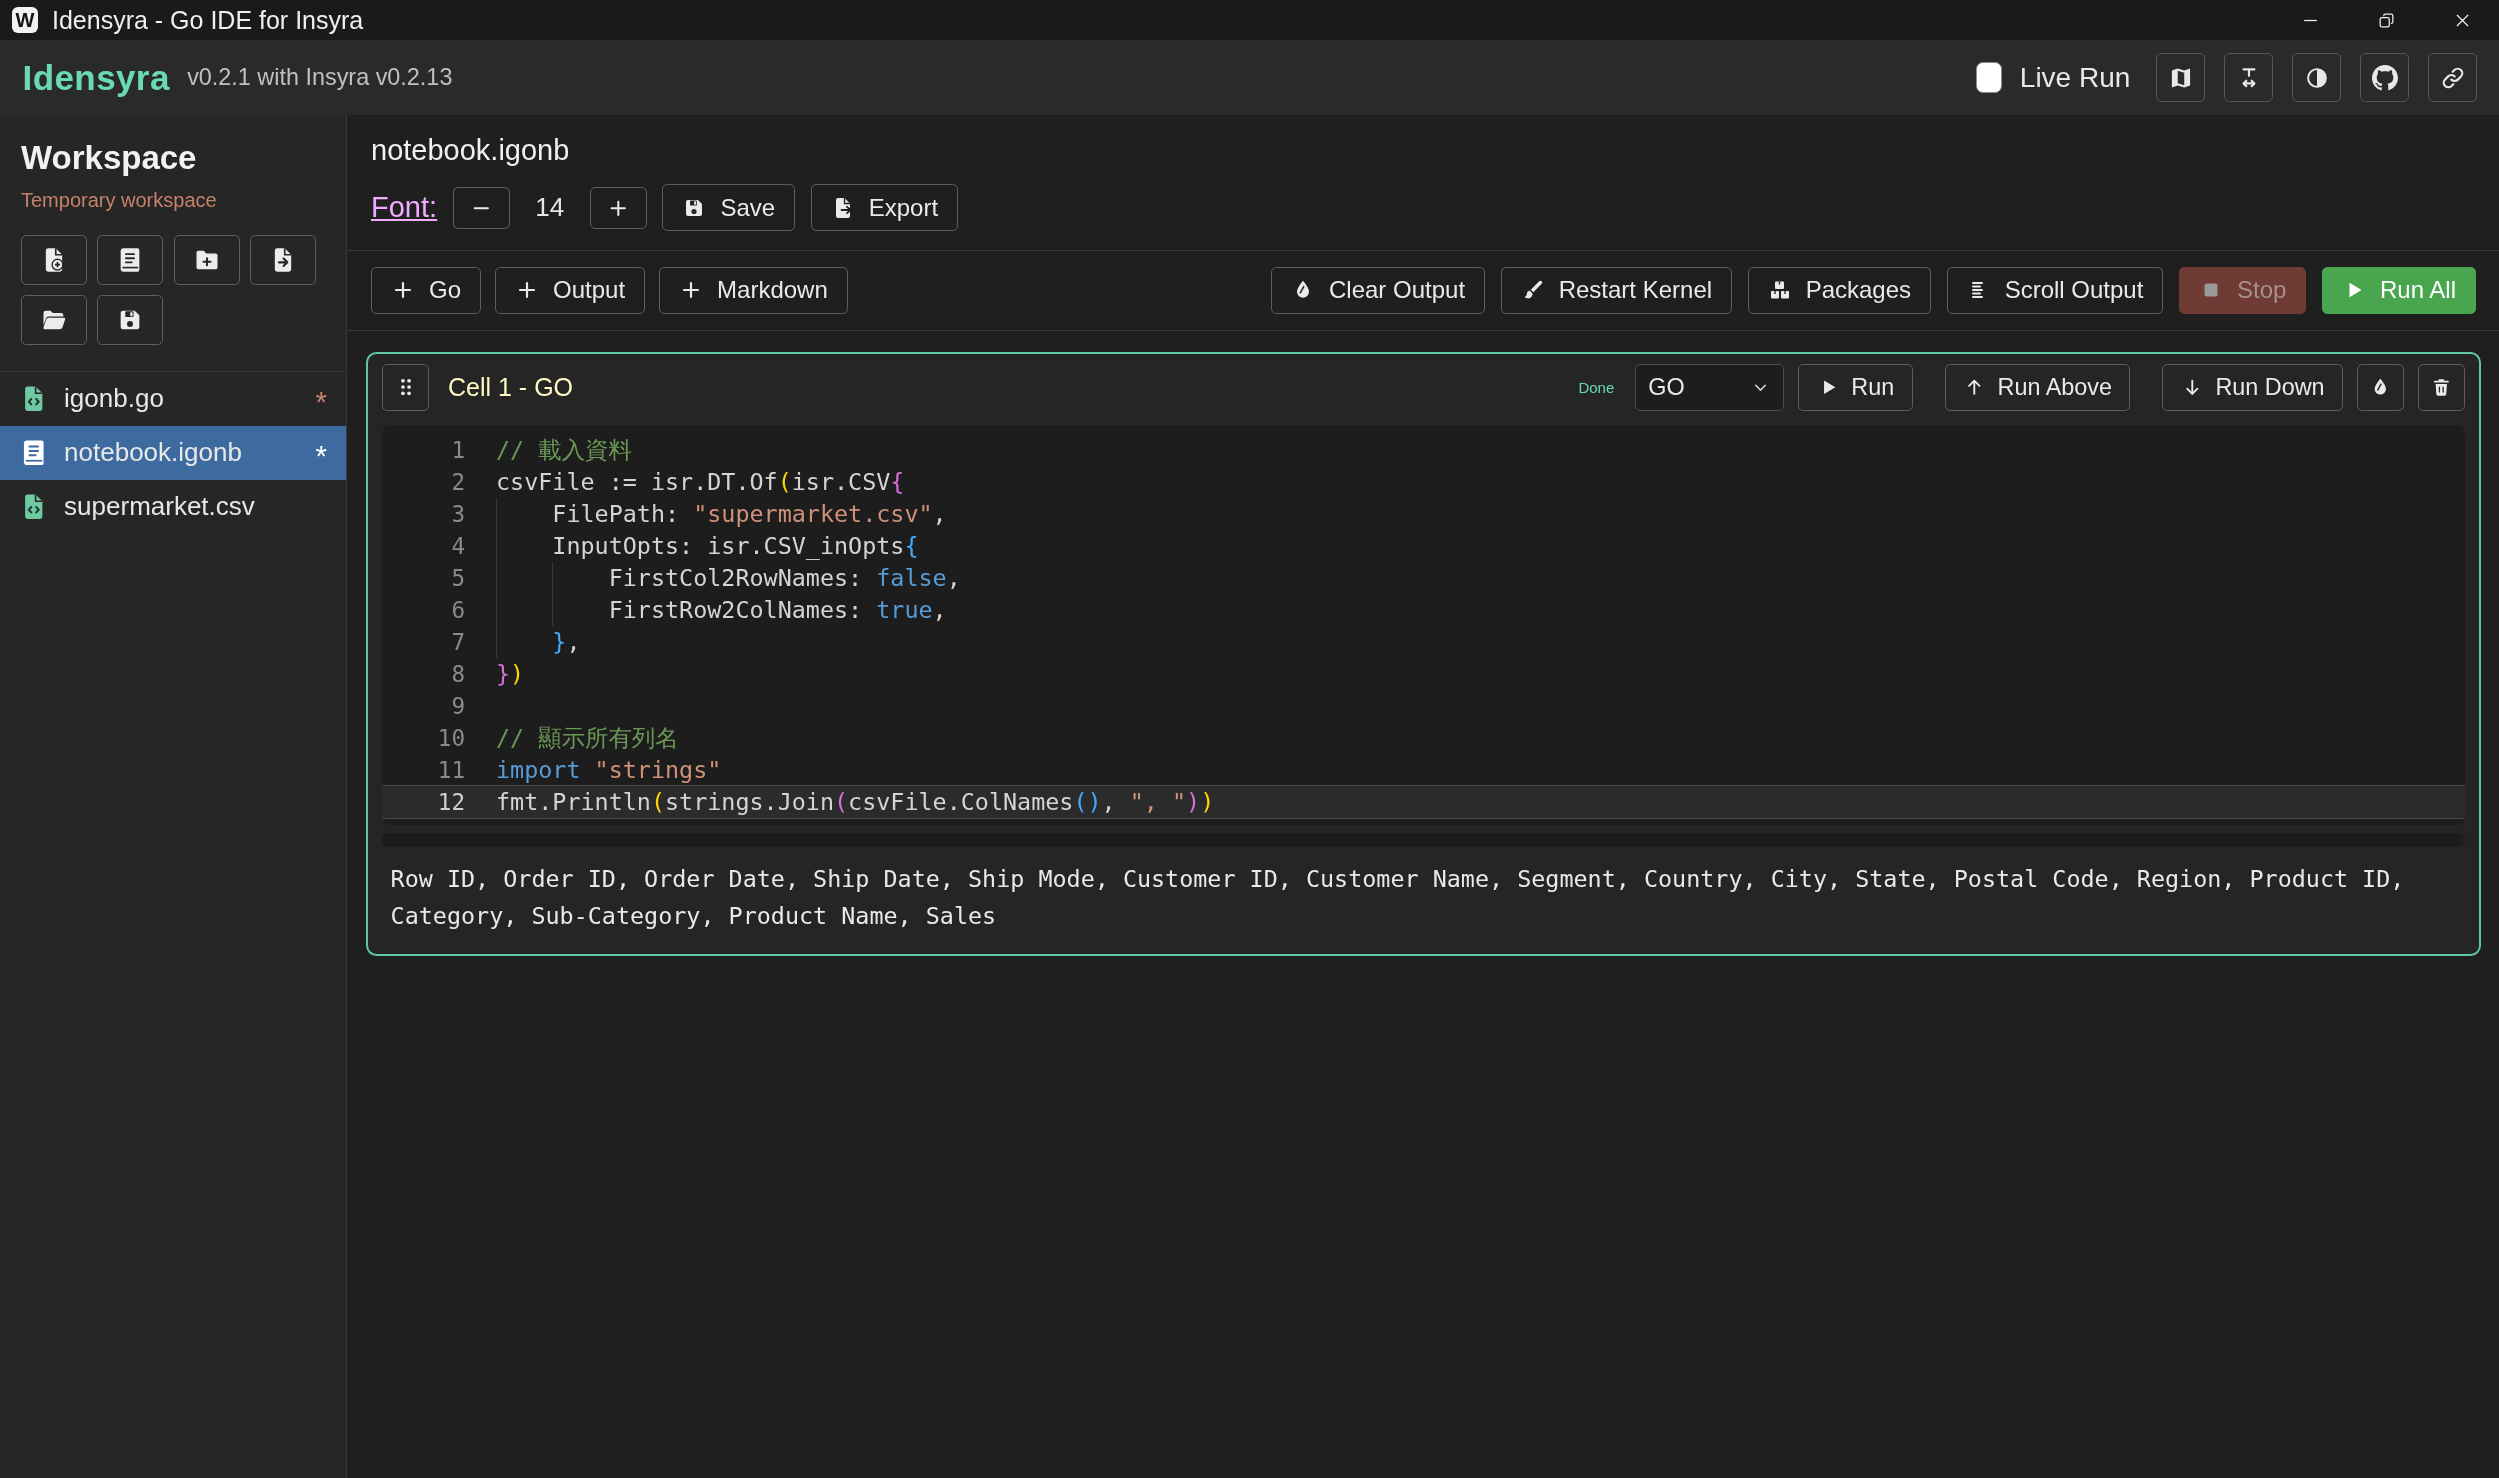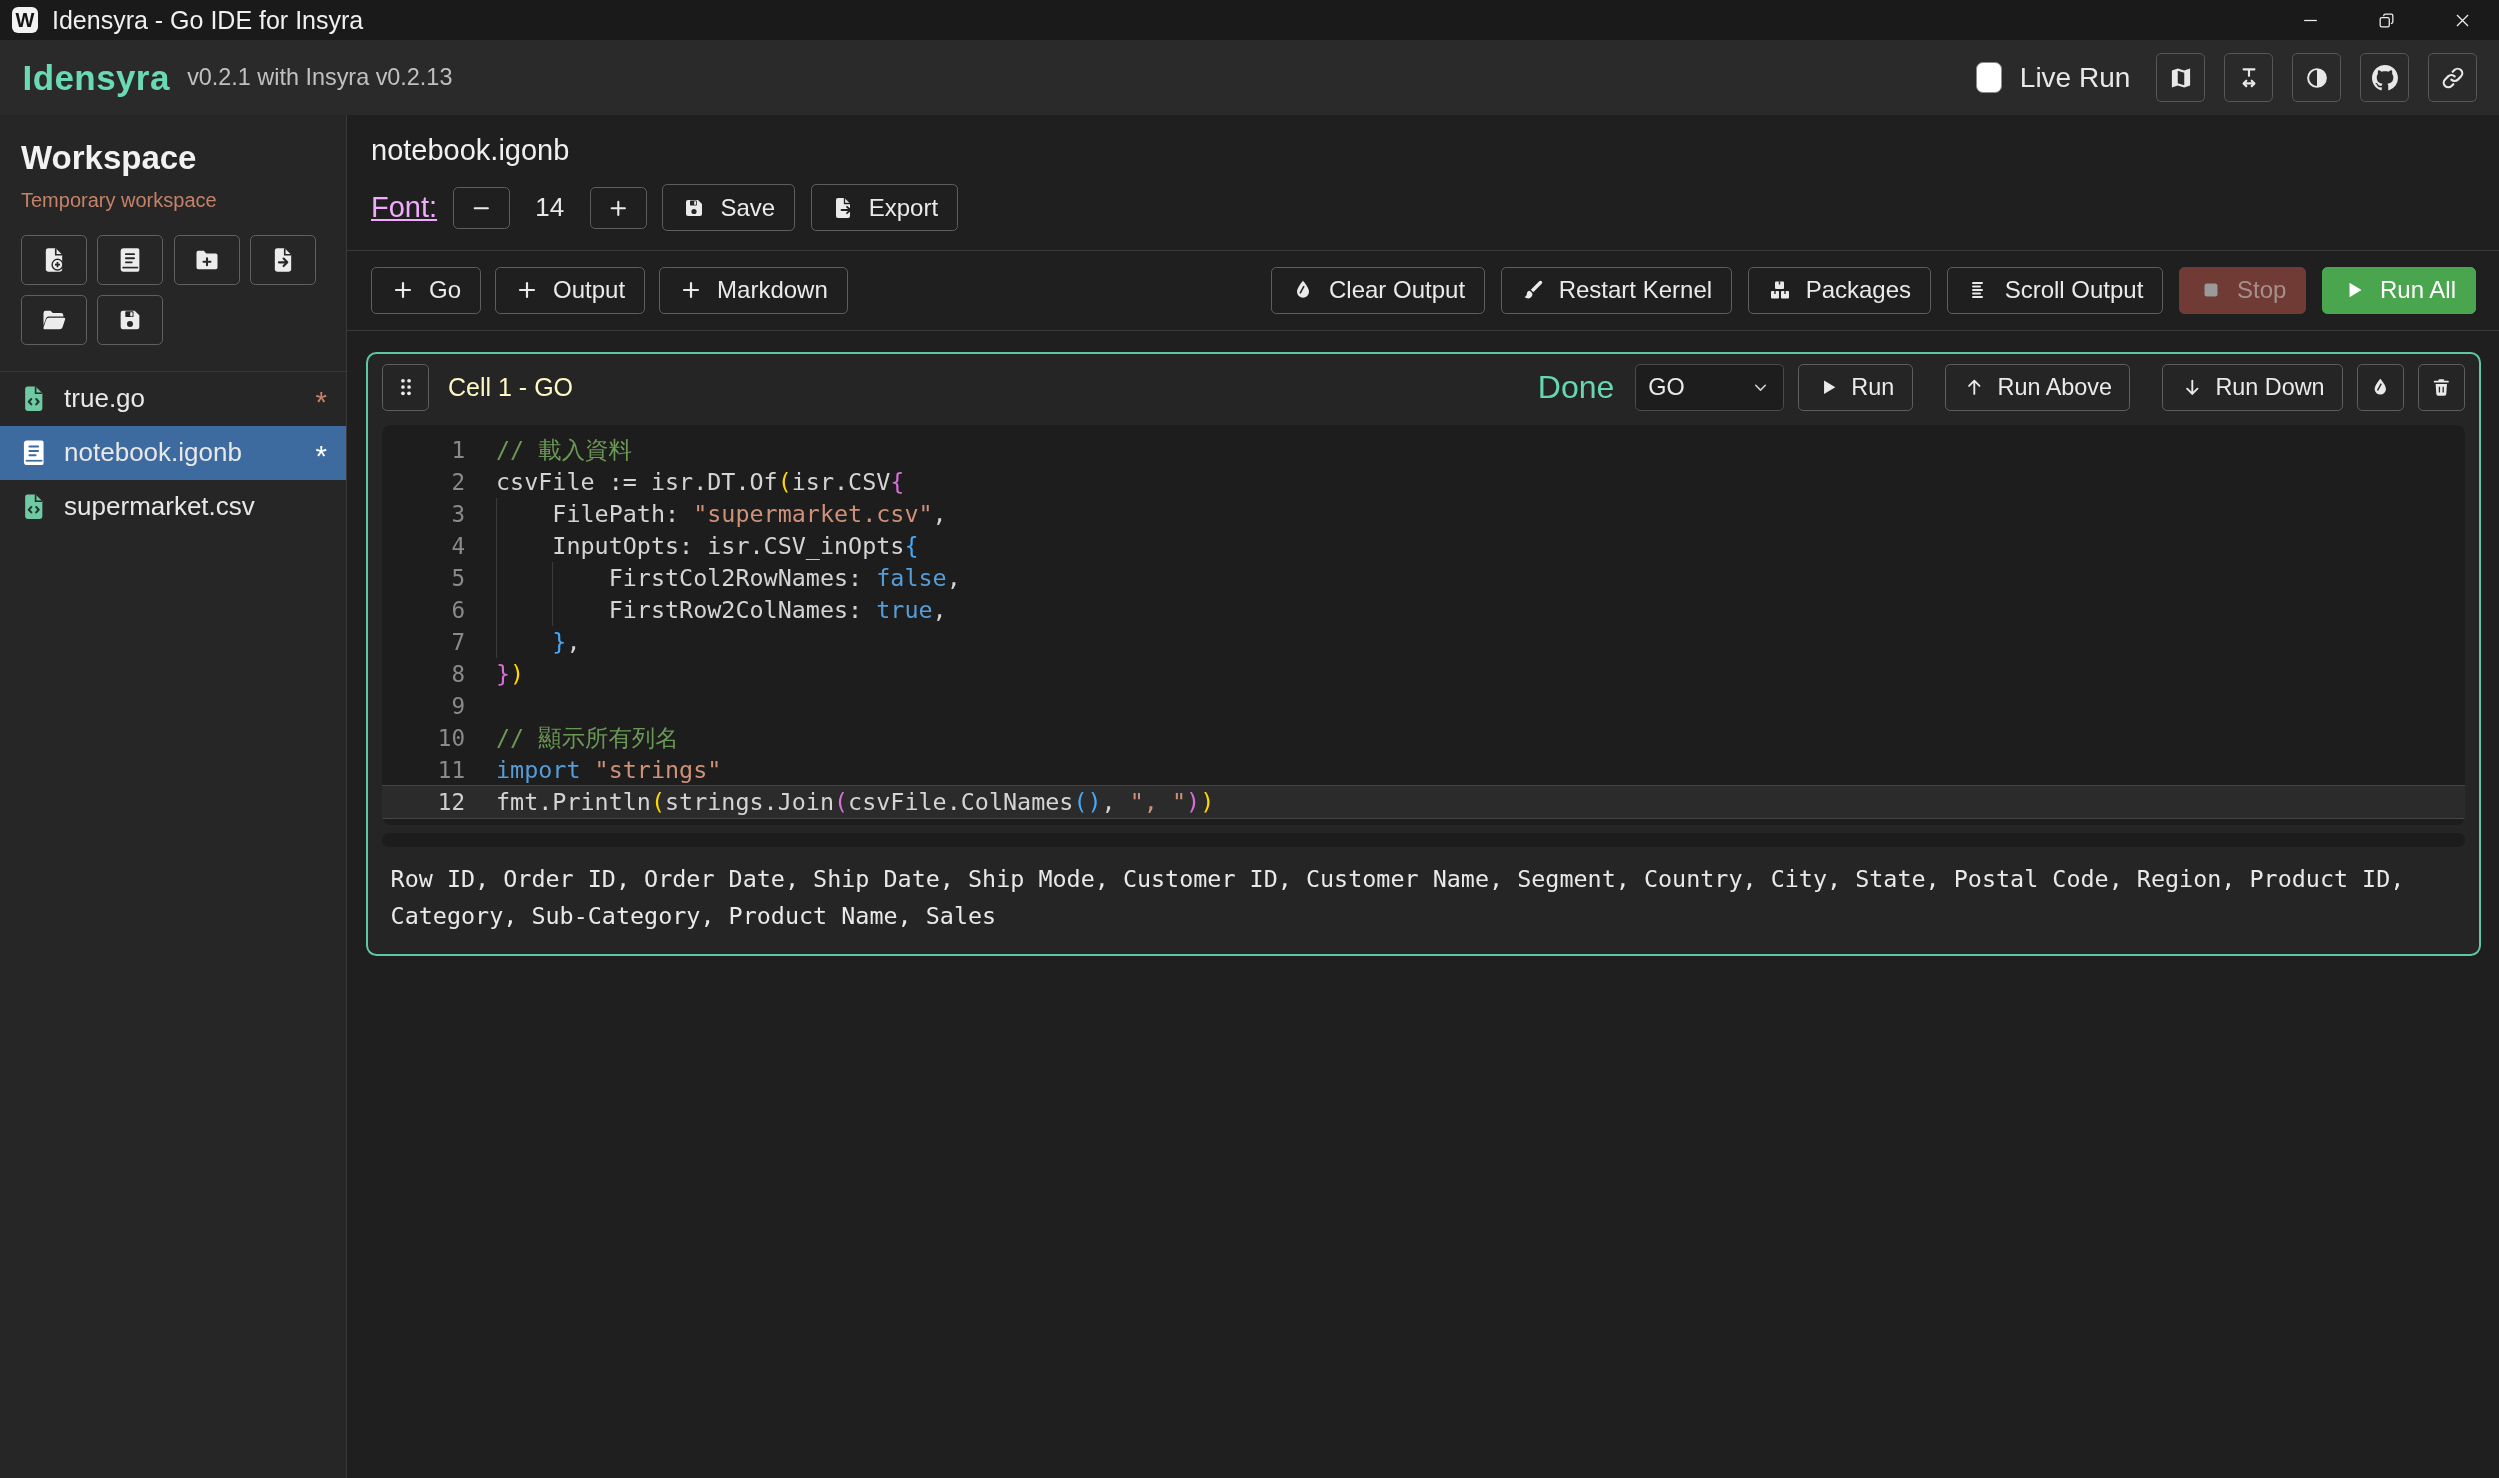--- a/index.html
+++ b/index.html
@@ -66,21 +66,21 @@
   .action-stop { background:#6f3b34; border-color:#6f3b34; color:#a7908a; }
   .action-run { background:#4aa64e; border-color:#4aa64e; color:#ffffff;justify-content:center; }
 
   .notebook-area { flex:1; padding:21px 19px; }
   .cell { border:2.6px solid #5ec7a8; border-radius:10.4px; background:#262525; overflow:hidden; }
   .cell-head { display:flex; align-items:center; gap:19px; padding:10.4px 14px; }
   .drag-btn { width:47px; height:47px; }
   .drag-btn .icon svg { width:26px; height:26px; }
   .cell-title { font-size:25px; color:#fef9c3; }
   .cell-head-right { margin-left:auto; display:flex; align-items:center; gap:14px; }
-  .status-done { color:#65d8b2; font-size:32px; margin-right:7px; }
+  .status-done { color:#65d8b2; font-size:15px; margin-right:7px; }
   .lang-select { width:149px; height:47px; background:#1e1d1d; border:1.7px solid #4c4c4c; border-radius:5.2px; padding:0 12px;
                  display:flex; align-items:center; justify-content:space-between; font-size:23.4px; color:#eaeaea; }
   .lang-select .icon svg { width:21px; height:21px; color:#cfcfcf; }
   .cell-btn { height:47px; padding:0 17.4px; gap:12px; font-size:23.4px; }
   .cell-btn .icon svg { width:22.6px; height:22.6px; }
   .icon-only { width:47px; padding:0; }
 
   .editor { margin:3.5px 14px 0; background:#1e1d1d; border-radius:8.7px; padding:8.7px 0 7px;
             font-family:"DejaVu Sans Mono", monospace; font-size:23.4px; overflow:hidden; }
   .code-line { display:flex; height:32px; line-height:32px; }
@@ -243,21 +243,21 @@
     </div>
     <div class="file-list" id="file-list">
         <div class="file-item">
           <span class="icon file-icon">
             <svg viewBox="0 0 24 24">
               <path fill="#6fc9a2" d="M13.5 2H7a2 2 0 0 0-2 2v16a2 2 0 0 0 2 2h10a2 2 0 0 0 2-2V7.5L13.5 2z"></path>
               <path d="M13.5 2v5.5H19" fill="none" stroke="#272626" stroke-width="1.3"></path>
               <path d="M10 12.2 8 14.4l2 2.2M14 12.2l2 2.2-2 2.2" fill="none" stroke="#1f3a30" stroke-width="1.7" stroke-linecap="round" stroke-linejoin="round"></path>
             </svg>
           </span>
-          <span class="file-name">true.go</span>
+          <span class="file-name">igonb.go</span>
           <span class="file-mod">*</span>
         </div>
         <div class="file-item selected">
           <span class="icon file-icon">
             <svg viewBox="0 0 24 24">
               <path fill="#ffffff" d="M6.5 2h12A1.5 1.5 0 0 1 20 3.5v17a1.5 1.5 0 0 1-1.5 1.5h-12A2.5 2.5 0 0 1 4 19.5v-15A2.5 2.5 0 0 1 6.5 2z"></path>
               <path d="M8.5 7h7M8.5 10.5h7M8.5 14h5" stroke="#3d6a9f" stroke-width="1.6" stroke-linecap="round"></path>
               <path d="M5.5 18.5H19" stroke="#3d6a9f" stroke-width="1.4"></path>
             </svg>
           </span>

